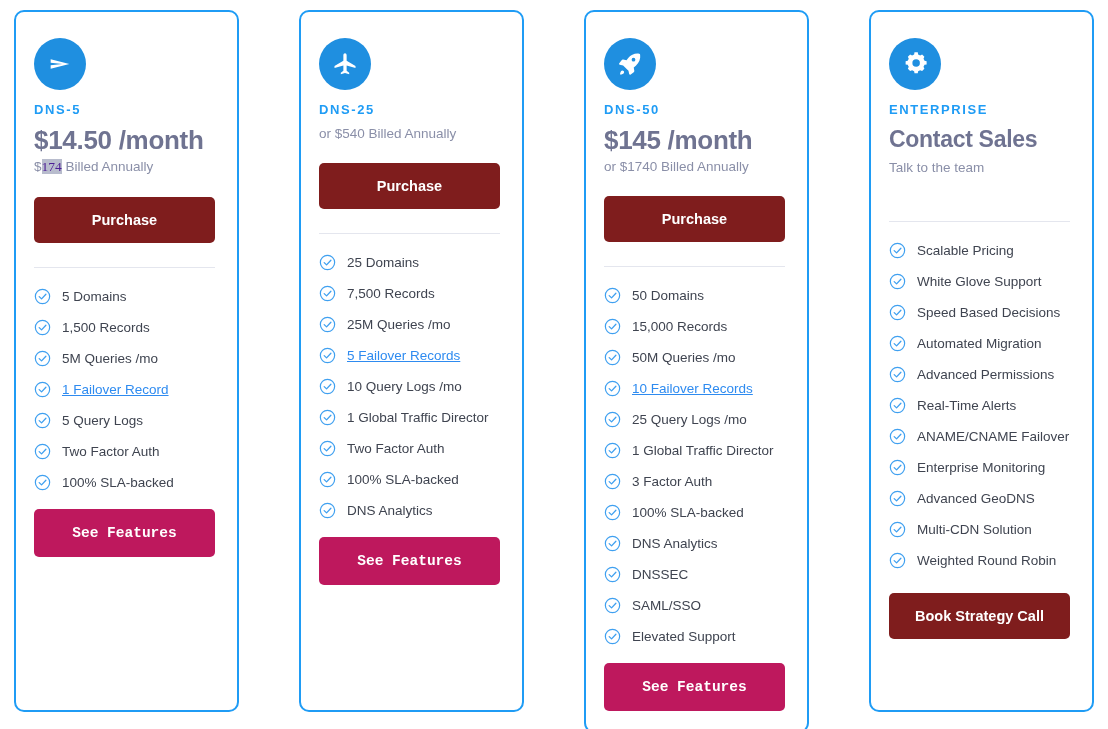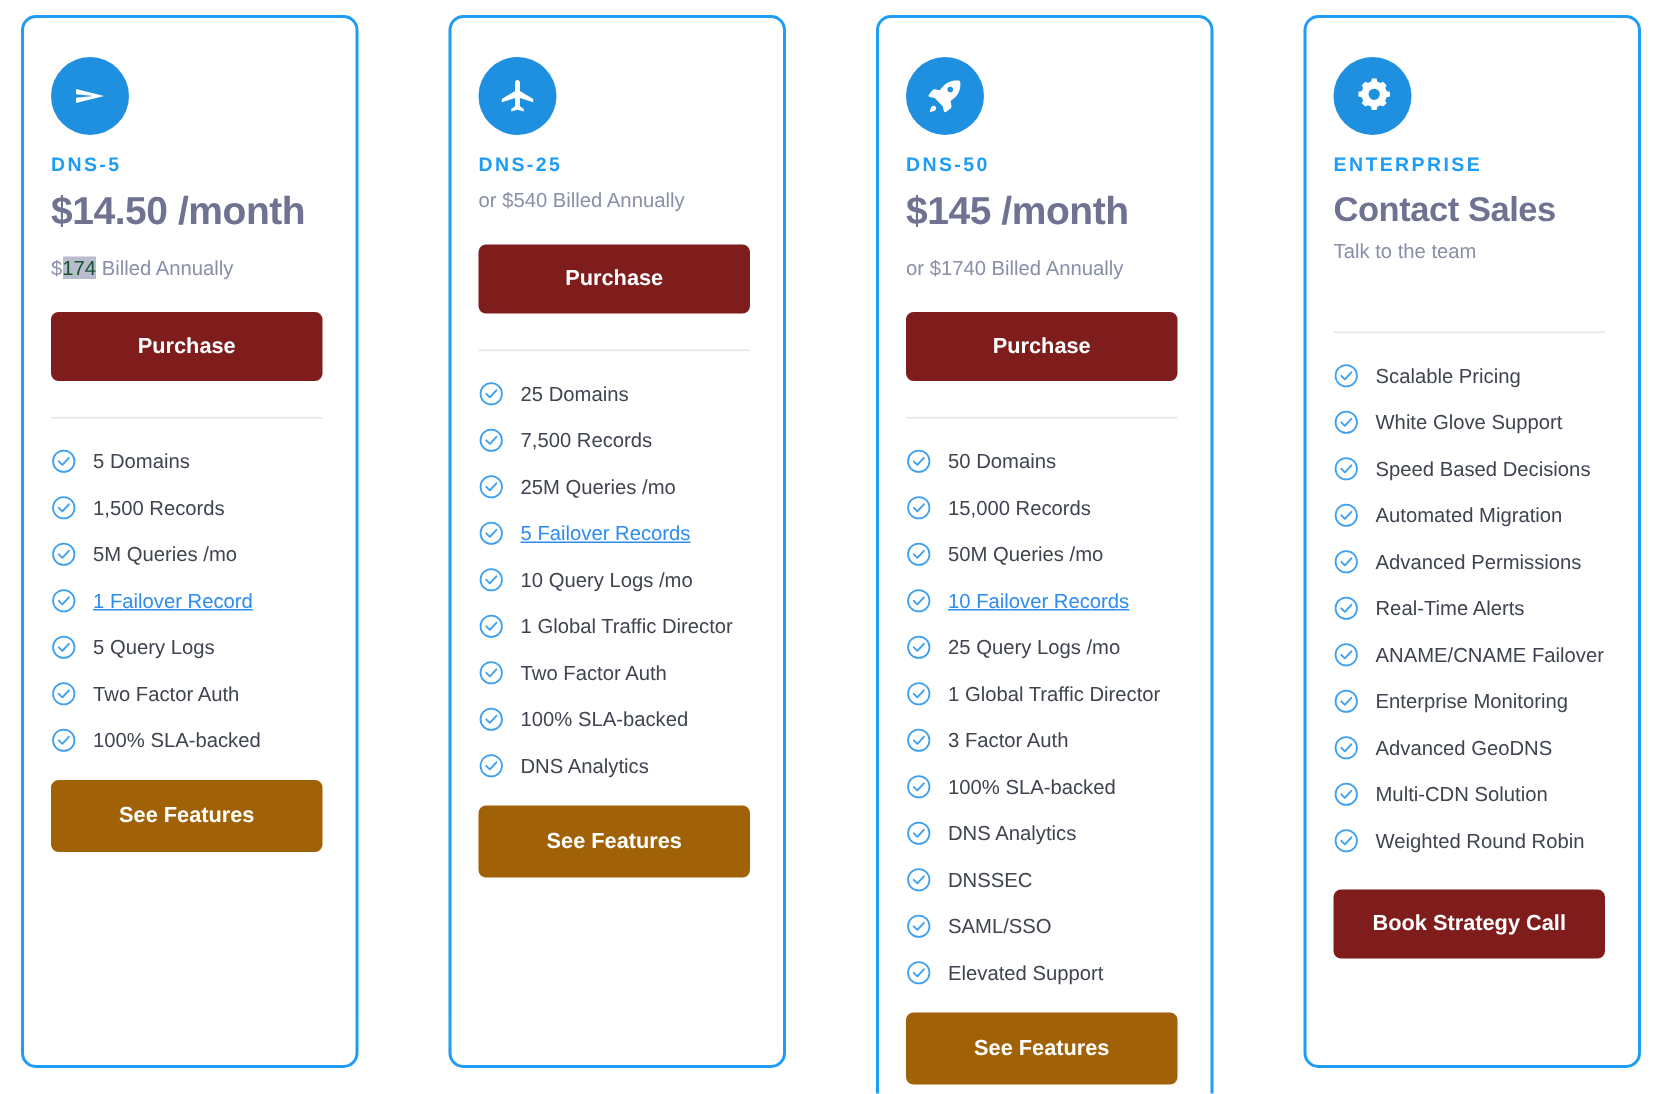--- a/index.html
+++ b/index.html
@@ -54,32 +54,33 @@
     margin-bottom: 9px;
   }
 
   
   .price {
     color: #6f7391;
     font-size: 26px;
     font-weight: bold;
     letter-spacing: -0.3px;
     line-height: 1.1;
-    margin-bottom: 16px;
+    margin-bottom: 4px;
     white-space: nowrap;
   }
   .price-sub {
     color: #8a8fa8;
     font-size: 13.5px;
     margin-bottom: 22px;
     white-space: nowrap;
   }
   .price-sub .sel {
     background: #b8bccd;
-    color: #14532d;
+    color: #4c1d95;
+    font-family: Liberation Serif, serif;
   }
 
   .contact-title {
     color: #6f7391;
     font-size: 23px;
     font-weight: bold;
     letter-spacing: -0.3px;
     line-height: 1.15;
     margin-bottom: 8px;
     white-space: nowrap;
@@ -101,22 +102,23 @@
     font-weight: bold;
     color: #ffffff;
     text-align: center;
     cursor: pointer;
   }
   .btn-primary {
     background: #7f1d1d;
     padding: 15px 0;
   }
   .btn-secondary {
-    background: #a16207;
+    background: #be185d;
     padding: 16px 0;
+    font-family: Liberation Mono, monospace;
   }
 
   .divider {
     height: 1px;
     background: #e4e6ee;
     margin: 24px 0 20px 0;
   }
 
   
   .features {

